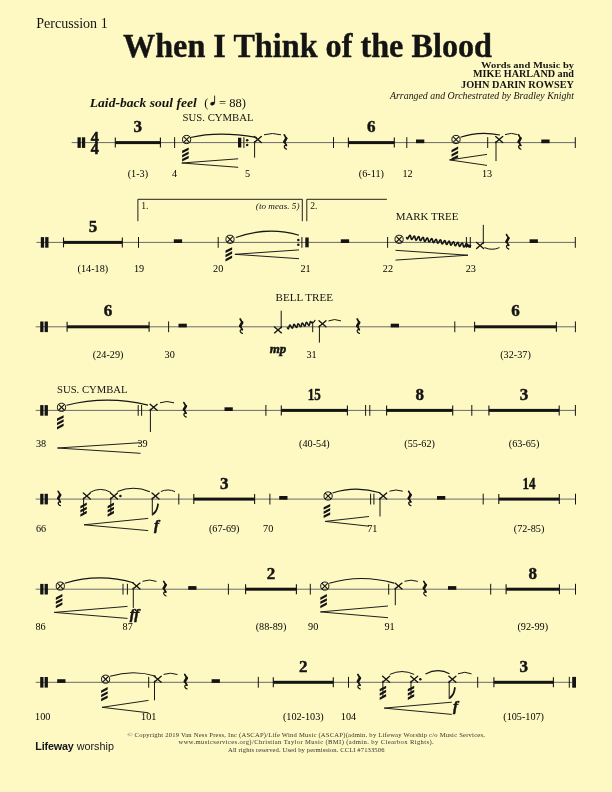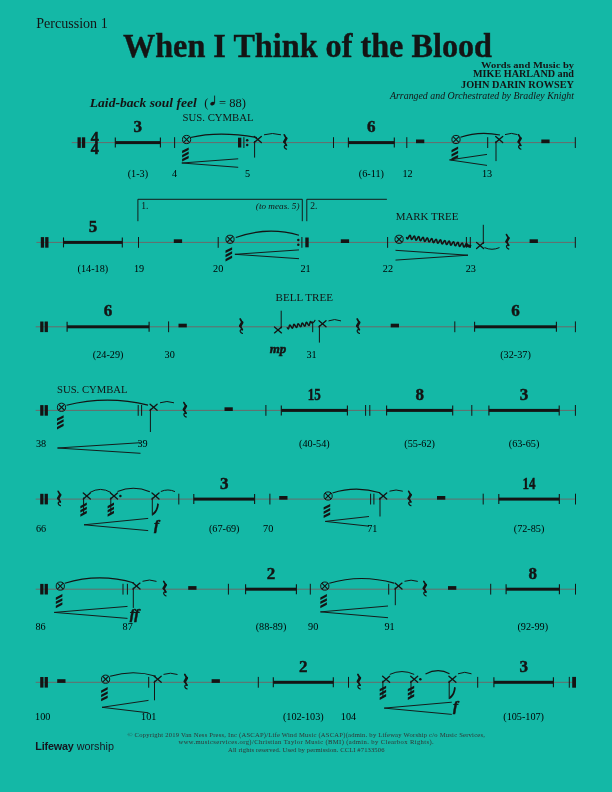--- a/index.html
+++ b/index.html
@@ -1,14 +1,14 @@
 <!DOCTYPE html>
 <html><head><meta charset="utf-8"><style>
 html,body{margin:0;padding:0;background:#fff;}
-#page{position:relative;width:612px;height:792px;background:#14b8a6;overflow:hidden;}
+#page{position:relative;width:612px;height:792px;background:#fef9c3;overflow:hidden;}
 </style></head>
 <body>
 <div id="page">
 <svg width="612" height="792" viewBox="0 0 612 792" xmlns="http://www.w3.org/2000/svg">
 <text x="36.2" y="28" font-family="Liberation Serif" font-size="14.5" fill="#141414" textLength="71.5" lengthAdjust="spacingAndGlyphs">Percussion 1</text>
 <text x="307.5" y="57.2" font-family="Liberation Serif" font-weight="bold" font-size="34" text-anchor="middle" fill="#141414" stroke="#141414" stroke-width="0.4" textLength="369" lengthAdjust="spacingAndGlyphs">When I Think of the Blood</text>
 <text x="574" y="67.6" font-family="Liberation Serif" font-weight="bold" font-size="9" text-anchor="end" fill="#141414" textLength="93" lengthAdjust="spacingAndGlyphs">Words and Music by</text>
 <text x="574" y="77.3" font-family="Liberation Serif" font-weight="bold" font-size="10" text-anchor="end" fill="#141414" textLength="101" lengthAdjust="spacingAndGlyphs">MIKE HARLAND and</text>
 <text x="574" y="87.5" font-family="Liberation Serif" font-weight="bold" font-size="10" text-anchor="end" fill="#141414" textLength="113" lengthAdjust="spacingAndGlyphs">JOHN DARIN ROWSEY</text>
 <text x="574" y="98.5" font-family="Liberation Serif" font-style="italic" font-size="9.8" text-anchor="end" fill="#141414" textLength="184" lengthAdjust="spacingAndGlyphs">Arranged and Orchestrated by Bradley Knight</text>

